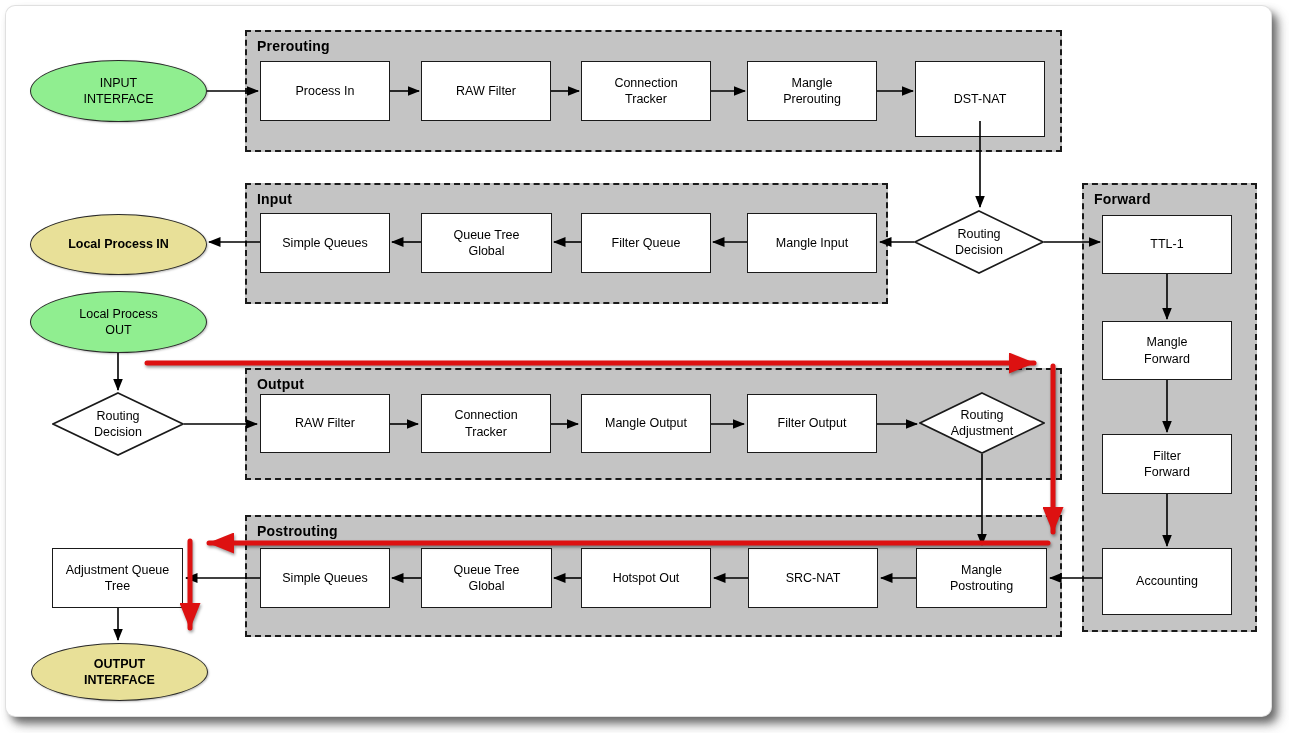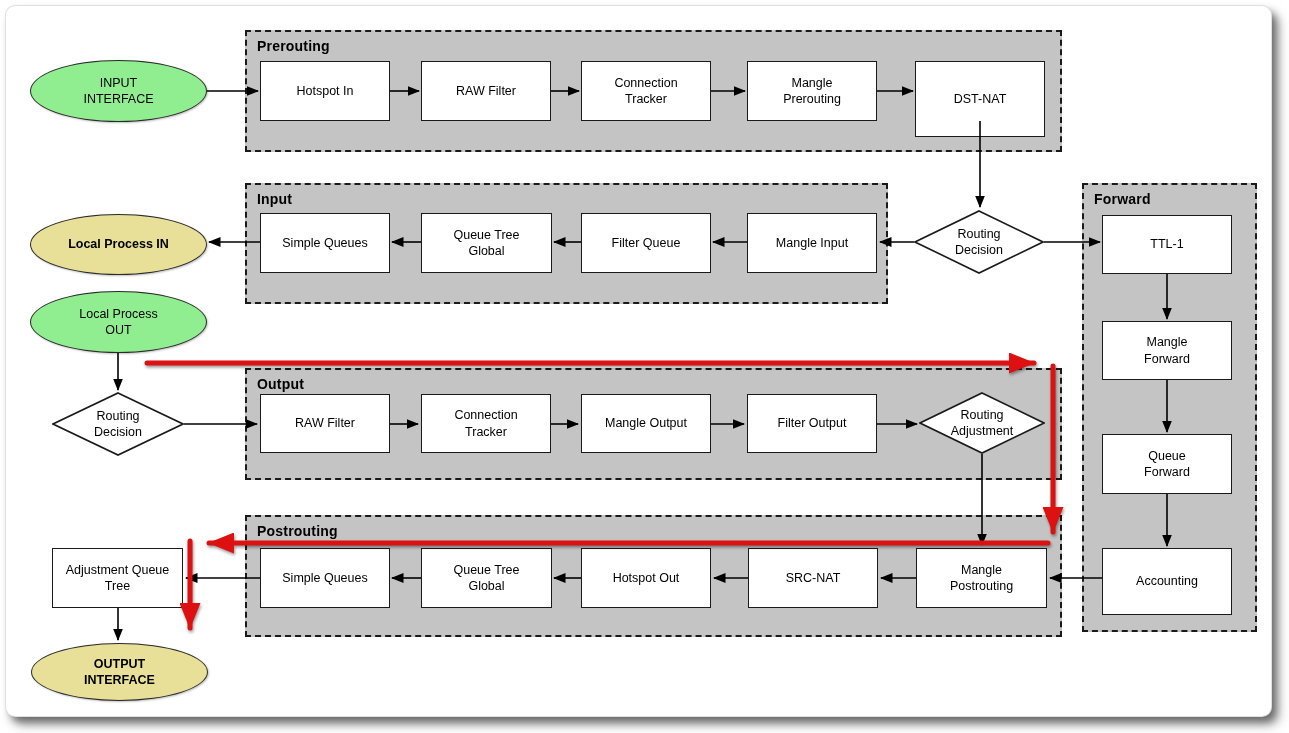--- a/index.html
+++ b/index.html
@@ -58,21 +58,21 @@
 <div class="node ellipse green" style="left:30px;top:291px;width:177px;height:62px">
   <span class="lbl">Local Process
 OUT</span>
 </div>
 <div class="node ellipse yellow" style="left:31px;top:643px;width:177px;height:58px">
   <span class="lbl">OUTPUT
 INTERFACE</span>
 </div>
 
 <div class="node box" style="left:260px;top:61px;width:130px;height:60px">
-  <span class="lbl">Hotspot In</span>
+  <span class="lbl">Process In</span>
 </div>
 <div class="node box" style="left:421px;top:61px;width:130px;height:60px">
   <span class="lbl">RAW Filter</span>
 </div>
 <div class="node box" style="left:581px;top:61px;width:130px;height:60px">
   <span class="lbl">Connection
 Tracker</span>
 </div>
 <div class="node box" style="left:747px;top:61px;width:130px;height:60px">
   <span class="lbl">Mangle
@@ -97,21 +97,21 @@
 </div>
 
 <div class="node box" style="left:1102px;top:215px;width:130px;height:59px">
   <span class="lbl">TTL-1</span>
 </div>
 <div class="node box" style="left:1102px;top:321px;width:130px;height:59px">
   <span class="lbl">Mangle
 Forward</span>
 </div>
 <div class="node box" style="left:1102px;top:434px;width:130px;height:60px">
-  <span class="lbl">Queue
+  <span class="lbl">Filter
 Forward</span>
 </div>
 <div class="node box" style="left:1102px;top:548px;width:130px;height:67px">
   <span class="lbl">Accounting</span>
 </div>
 
 <div class="node box" style="left:260px;top:394px;width:130px;height:59px">
   <span class="lbl">RAW Filter</span>
 </div>
 <div class="node box" style="left:421px;top:394px;width:130px;height:59px">

